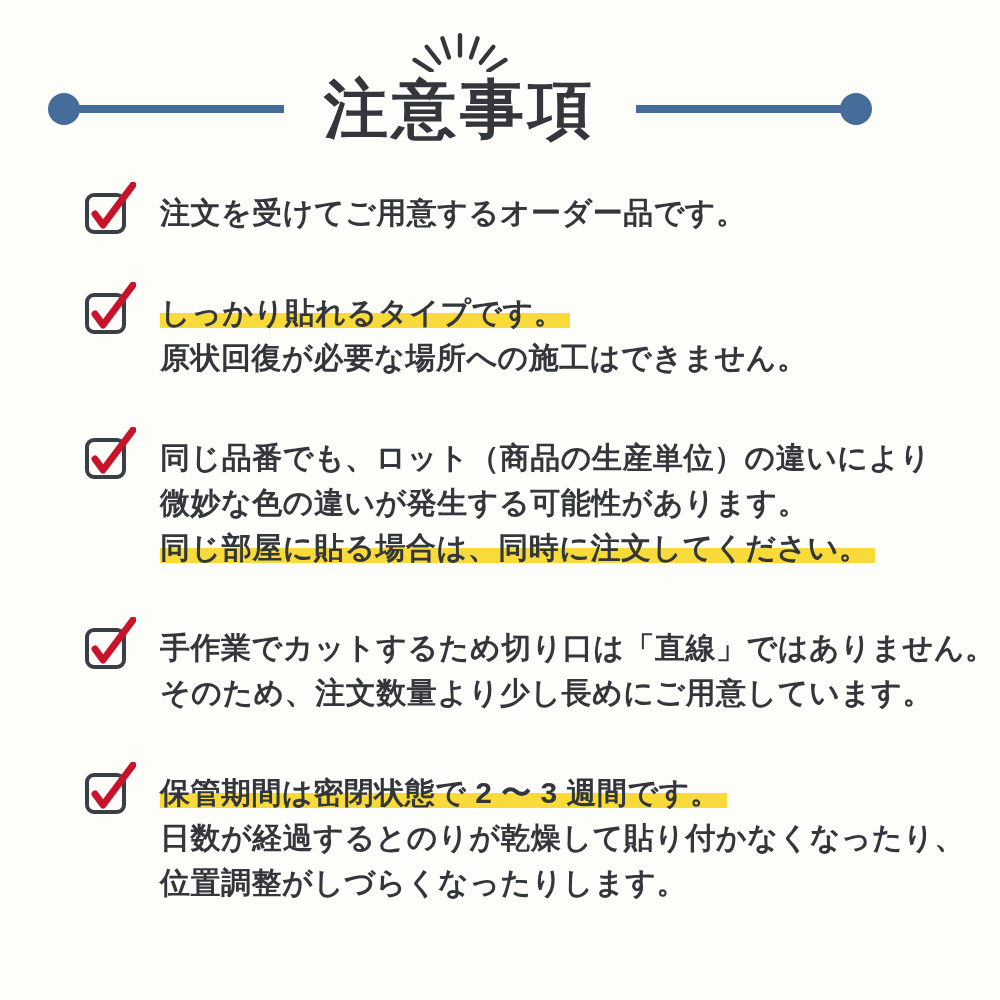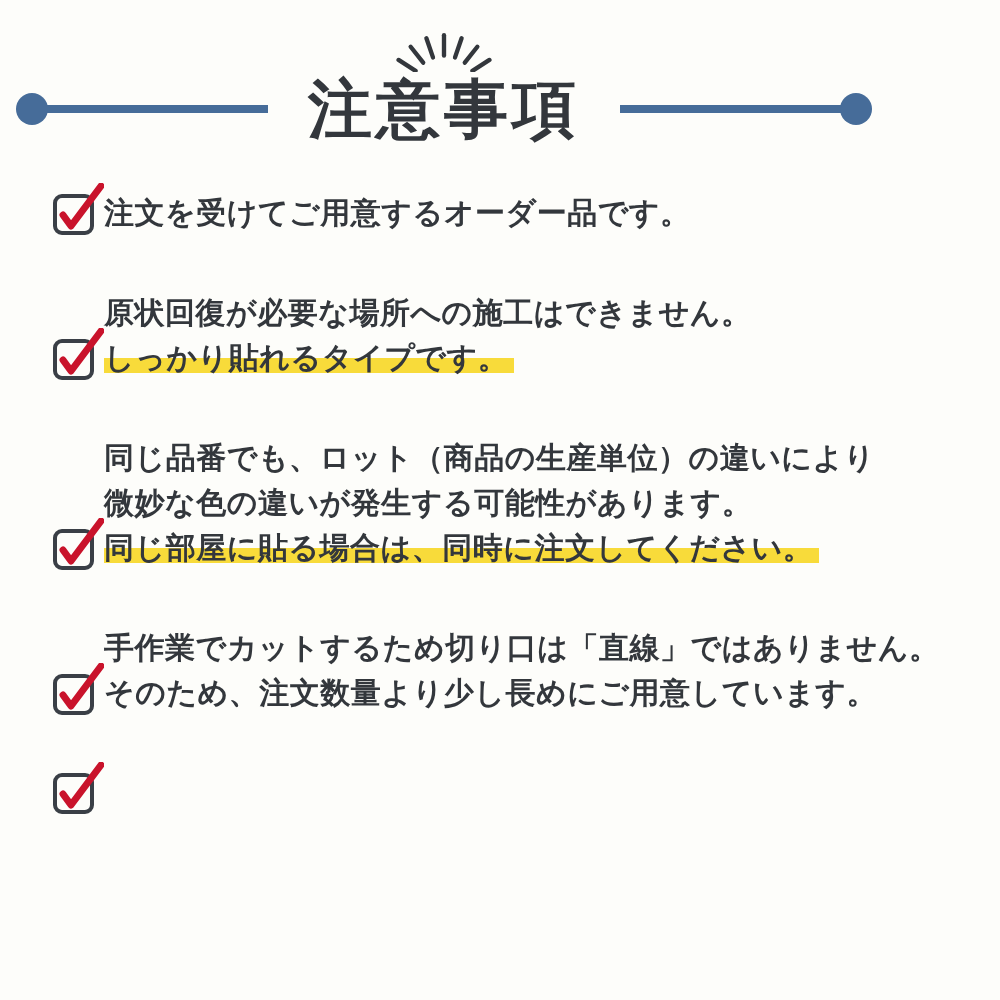--- a/index.html
+++ b/index.html
@@ -10,21 +10,21 @@
     --background: #fdfdfa;
   }
   * { margin: 0; padding: 0; box-sizing: border-box; }
   html, body {
     width: 1000px; height: 1000px;
     background: var(--background);
     font-family: "Liberation Sans", "DejaVu Sans", sans-serif;
     color: var(--text);
     overflow: hidden;
   }
-  .page { width: 888px; height: 1000px; position: relative; }
+  .page { width: 888px; height: 1000px; position: relative; padding-left: 32px; }
 
   
   .burst-wrap {
     display: flex; justify-content: center;
     padding-top: 14px; height: 72px;
   }
   .title-row {
     display: flex; align-items: center;
     padding: 0 16px; margin-top: 2px;
   }
@@ -43,21 +43,21 @@
     letter-spacing: 4px; color: var(--text);
     padding: 0 40px; white-space: nowrap;
   }
 
   
   .notice-list {
     margin-top: 46px;
     padding: 0 40px 0 52px;
     display: flex; flex-direction: column; gap: 55px;
   }
-  .notice-item { display: flex; align-items: flex-end; gap: 0; }
+  .notice-item { display: flex; align-items: flex-start; gap: 24px; }
   .checkbox-cell { flex: 0 0 52px; margin-top: -8px; }
   .checkbox-cell svg { display: block; }
   .notice-text { display: flex; flex-direction: column; }
   .notice-line {
     font-size: 30px; font-weight: 700; line-height: 45px;
     letter-spacing: 0.5px; white-space: nowrap;
   }
   .hl {
     background: linear-gradient(
       transparent 52%,
@@ -111,22 +111,22 @@
     </div>
 
     <div class="notice-item">
       <div class="checkbox-cell">
         <svg width="52" height="52" viewBox="0 0 52 52" fill="none">
           <rect x="3" y="13" width="37" height="37" rx="7" stroke="#3a3f46" stroke-width="4"></rect>
           <polyline points="11,32 19,43 49,3" stroke="var(--check-red,#c9132b)" stroke-width="7" stroke-linecap="round" stroke-linejoin="round"></polyline>
         </svg>
       </div>
       <div class="notice-text">
+        <div class="notice-line"><span class="hl">しっかり貼れるタイプです。</span></div>
         <div class="notice-line"><span>原状回復が必要な場所への施工はできません。</span></div>
-        <div class="notice-line"><span class="hl">しっかり貼れるタイプです。</span></div>
       </div>
     </div>
 
     <div class="notice-item">
       <div class="checkbox-cell">
         <svg width="52" height="52" viewBox="0 0 52 52" fill="none">
           <rect x="3" y="13" width="37" height="37" rx="7" stroke="#3a3f46" stroke-width="4"></rect>
           <polyline points="11,32 19,43 49,3" stroke="var(--check-red,#c9132b)" stroke-width="7" stroke-linecap="round" stroke-linejoin="round"></polyline>
         </svg>
       </div>
@@ -150,16 +150,21 @@
       </div>
     </div>
 
     <div class="notice-item">
       <div class="checkbox-cell">
         <svg width="52" height="52" viewBox="0 0 52 52" fill="none">
           <rect x="3" y="13" width="37" height="37" rx="7" stroke="#3a3f46" stroke-width="4"></rect>
           <polyline points="11,32 19,43 49,3" stroke="var(--check-red,#c9132b)" stroke-width="7" stroke-linecap="round" stroke-linejoin="round"></polyline>
         </svg>
       </div>
+      <div class="notice-text">
+        <div class="notice-line"><span class="hl">保管期間は密閉状態で 2 〜 3 週間です。</span></div>
+        <div class="notice-line"><span>日数が経過するとのりが乾燥して貼り付かなくなったり、</span></div>
+        <div class="notice-line"><span>位置調整がしづらくなったりします。</span></div>
+      </div>
     </div>
 
   </div>
 </div>
 
 </body></html>

